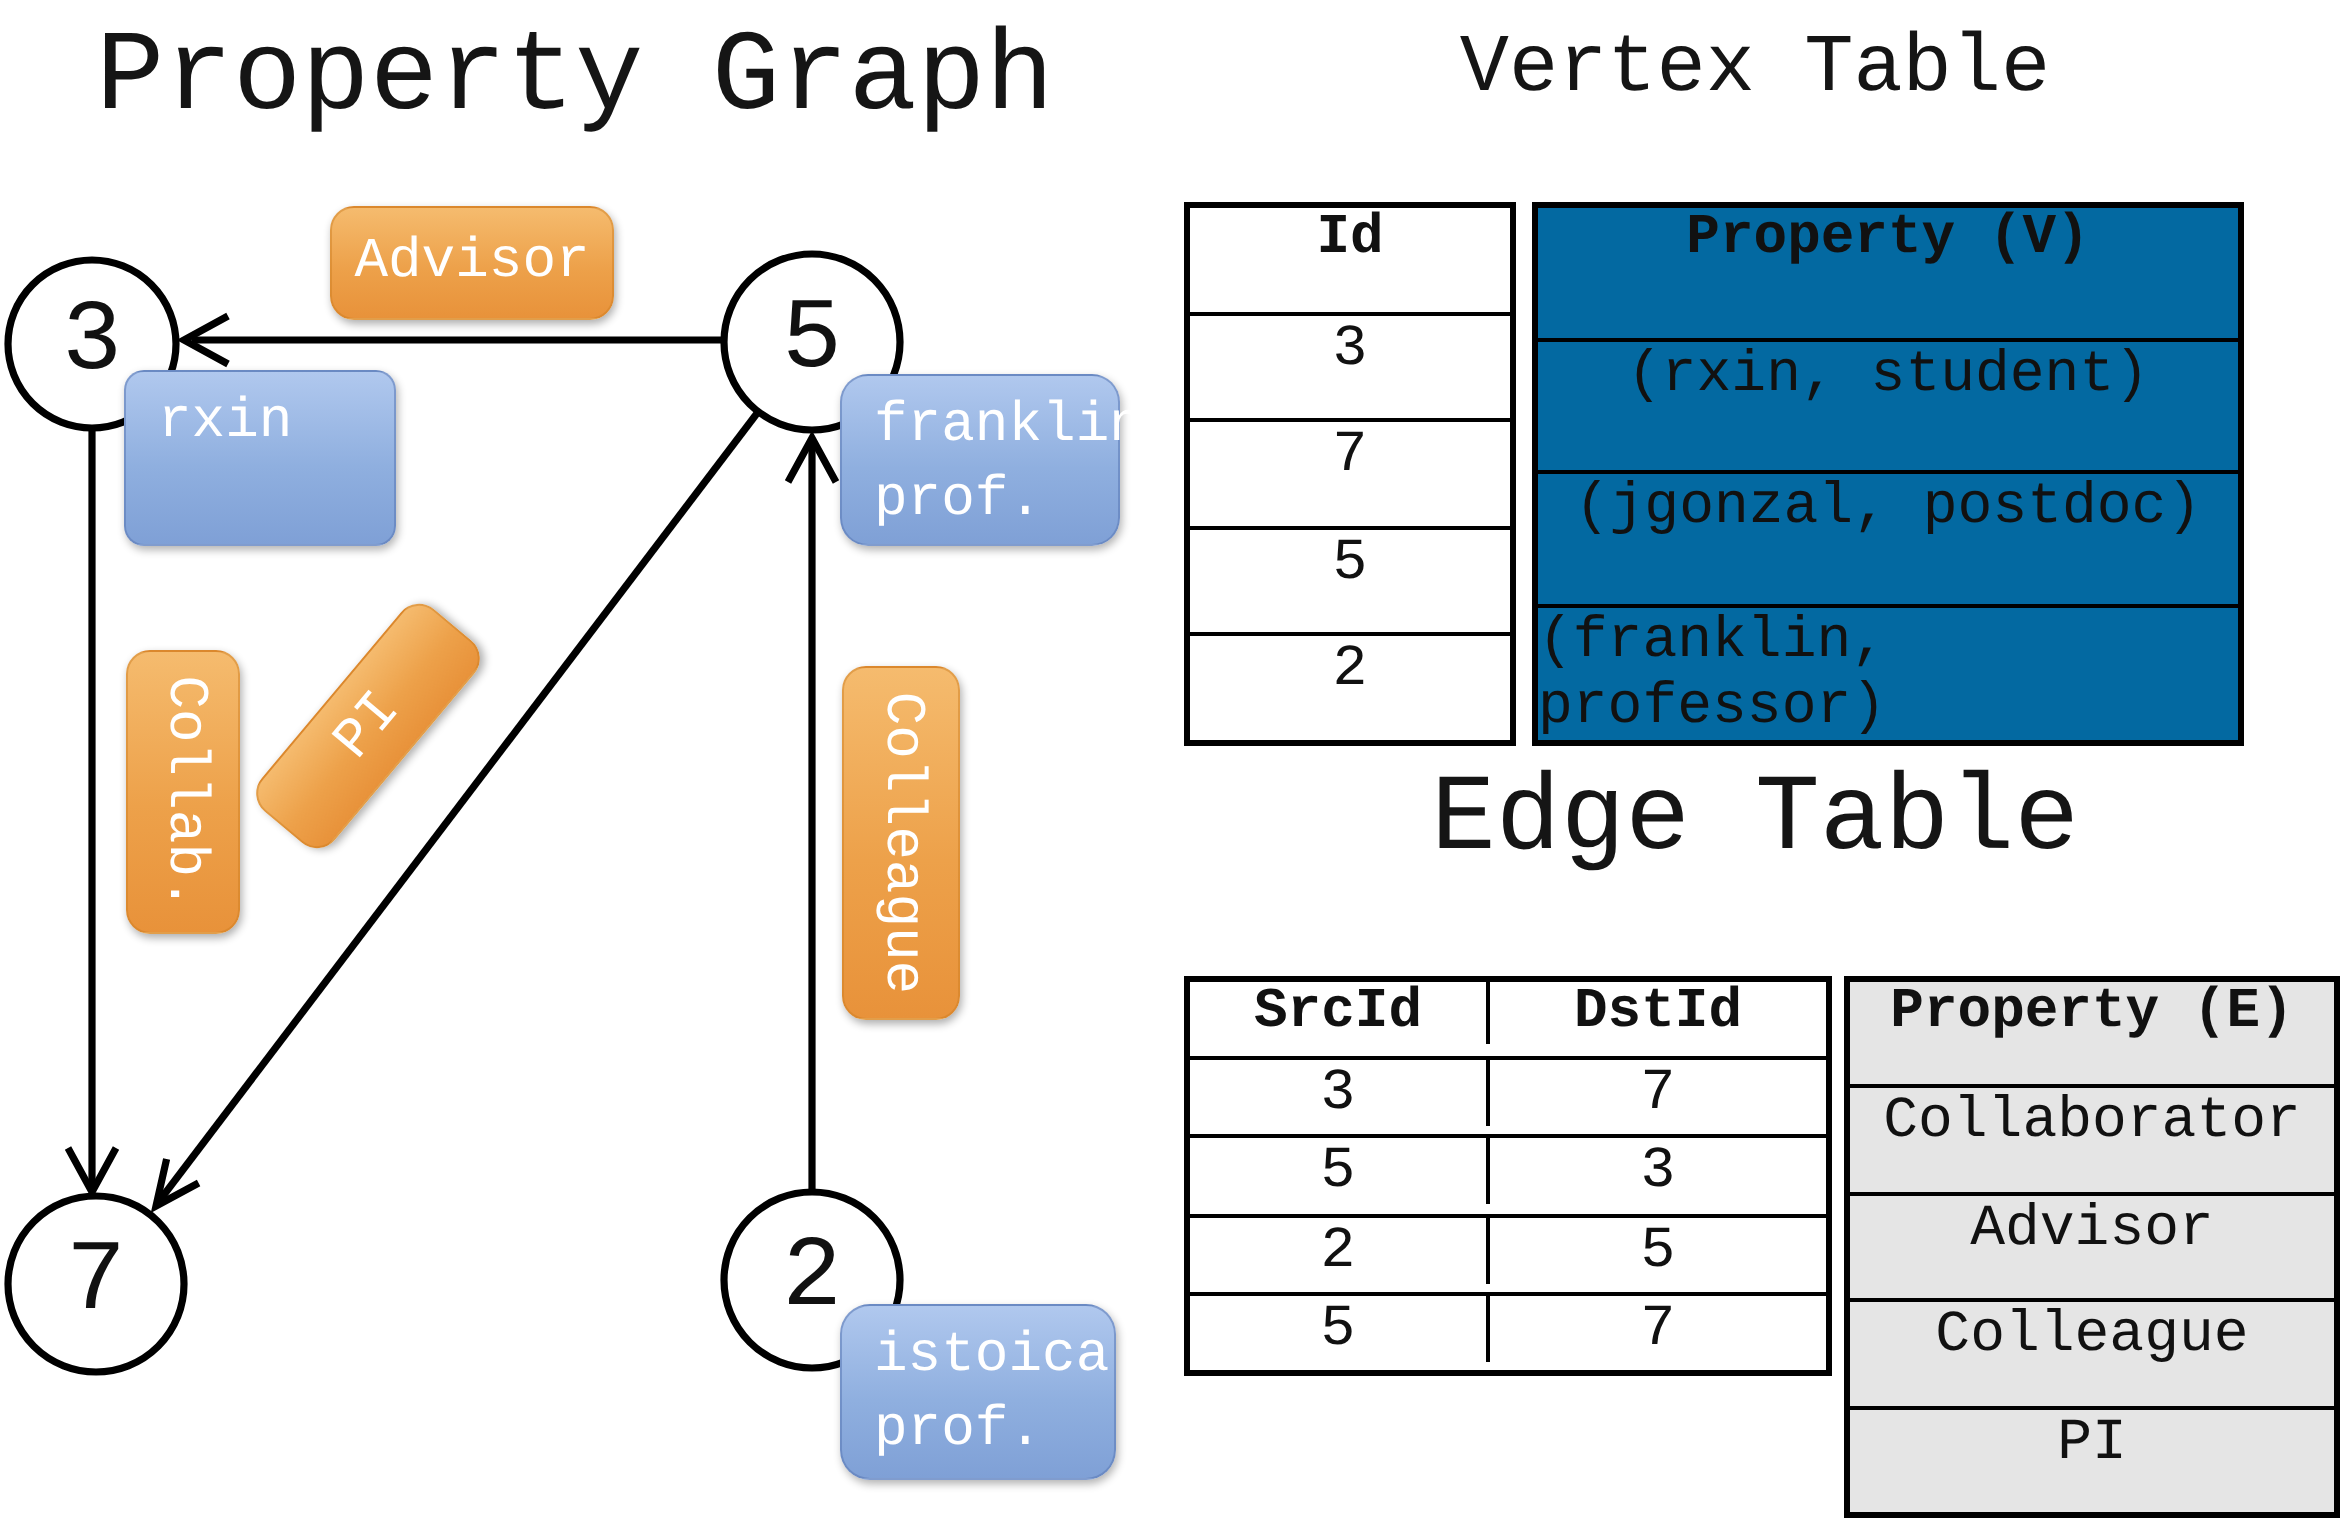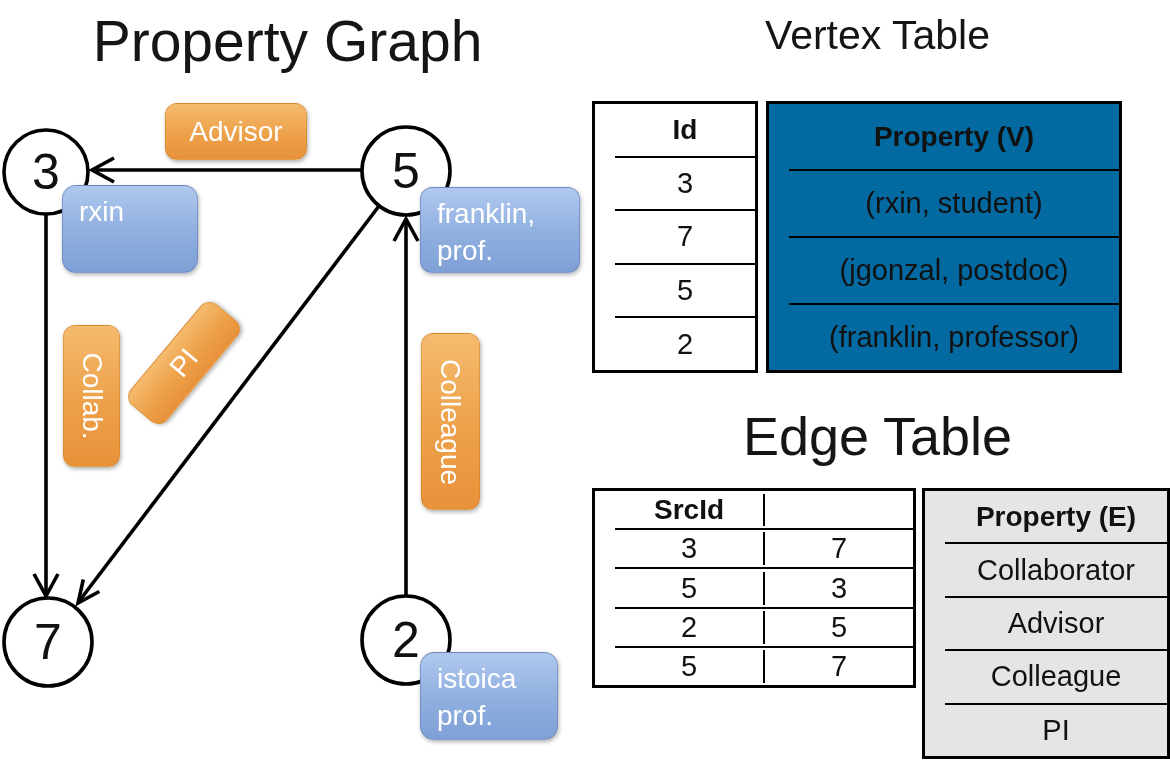--- a/index.html
+++ b/index.html
@@ -1,57 +1,57 @@
 <!DOCTYPE html>
 <html><head>
 <meta charset="utf-8">
 <style>
   html,body { margin:0; padding:0; background:#ffffff; }
   #stage {
     position:relative; width:1170px; height:760px; background:#ffffff;
-    font-family:Liberation Sans, sans-serif; overflow:hidden; color:#111;
+    font-family:Liberation Mono, monospace; overflow:hidden; color:#111;
   }
   .title { position:absolute; text-align:center; color:#151515; letter-spacing:0px; }
   #title-graph  { left:0px;   top:8px;   width:575px; font-size:57px; }
   #title-vertex { left:585px; top:12px;  width:585px; font-size:41px; }
-  #title-edge   { left:585px; top:405px; width:585px; font-size:54px; }
+  #title-edge   { left:585px; top:380px; width:585px; font-size:54px; }
 
   
   .node-num { position:absolute; text-align:center; font-size:50px; color:#111; }
 
   
   .pbox {
     position:absolute; border-radius:14px; color:#fff; font-size:28px; line-height:1.32;
     padding:8px 0 0 16px; box-sizing:border-box;
     background:linear-gradient(180deg,#b0c8ee 0%, #8fafdf 55%, #7fa0d6 100%);
     border:1px solid rgba(90,120,180,.55);
     box-shadow:1px 2px 4px rgba(0,0,0,.30);
   }
-  #pbox-rxin     { left:62px;  top:185px; width:136px; height:88px; }
-  #pbox-franklin { left:420px; top:187px; width:160px; height:86px;border-radius:12px; }
+  #pbox-rxin     { left:62px;  top:185px; width:136px; height:88px;border-radius:10px; }
+  #pbox-franklin { left:420px; top:187px; width:140px; height:86px; }
   #pbox-jgonzal  { left:62px;  top:652px; width:124px; height:88px; }
-  #pbox-istoica  { left:420px; top:652px; width:138px; height:88px; }
+  #pbox-istoica  { left:420px; top:652px; width:138px; height:88px;border-radius:15px; }
 
   
   .elabel {
     position:absolute; display:flex; align-items:center; justify-content:center;
     border-radius:12px; color:#fff; font-size:28px;
     background:linear-gradient(180deg,#f5bb6e 0%, #eda14a 55%, #e8923a 100%);
     border:1px solid rgba(205,125,30,.45);
     box-shadow:1px 2px 4px rgba(0,0,0,.32);
   }
   #elabel-advisor   { left:165px; top:103px; width:140px; height:55px; }
   #elabel-collab    { left:63px;  top:325px; width:55px;  height:140px; }
   #elabel-colleague { left:421px; top:333px; width:57px;  height:175px; }
   #elabel-pi        { left:118px; top:339px; width:130px; height:46px; transform:rotate(-50deg); }
   .vtext { transform:rotate(90deg); white-space:nowrap; }
 
   
   .tbl { position:absolute; border:3px solid #000; box-sizing:border-box; display:flex; flex-direction:column; background:#fff; }
-  .tbl .trow { flex:1; display:flex; align-items:center;margin-left:20px; }
+  .tbl .trow { flex:1; display:flex; align-items:flex-start; }
   .tbl .trow + .trow { border-top:2px solid #000; }
   .cell { display:flex; align-items:center; justify-content:center; font-size:29px; flex:1; }
   .hdr  { font-weight:bold; font-size:28px; }
   .split-l { flex:0 0 148px; border-right:2px solid #000; }
 
   #vtable-id   { left:592px; top:101px; width:166px; height:272px; }
   #vtable-prop { left:766px; top:101px; width:356px; height:272px; background:#0369a1; }
   #etable-ids  { left:592px; top:488px; width:324px; height:200px; }
   #etable-prop { left:922px; top:488px; width:248px; height:271px; background:#e5e5e5; }
 
@@ -142,20 +142,21 @@
         <div class="cell">(jgonzal, postdoc)</div>
       </div>
     <div class="trow">
         <div class="cell">(franklin, professor)</div>
       </div>
   </div>
 
   <div class="tbl" id="etable-ids">
     <div class="trow">
       <div class="cell hdr split-l">SrcId</div>
+      <div class="cell hdr">DstId</div>
     </div>
     <div class="trow">
       <div class="cell split-l">3</div>
       <div class="cell">7</div>
     </div>
     <div class="trow">
       <div class="cell split-l">5</div>
       <div class="cell">3</div>
     </div>
     <div class="trow">

